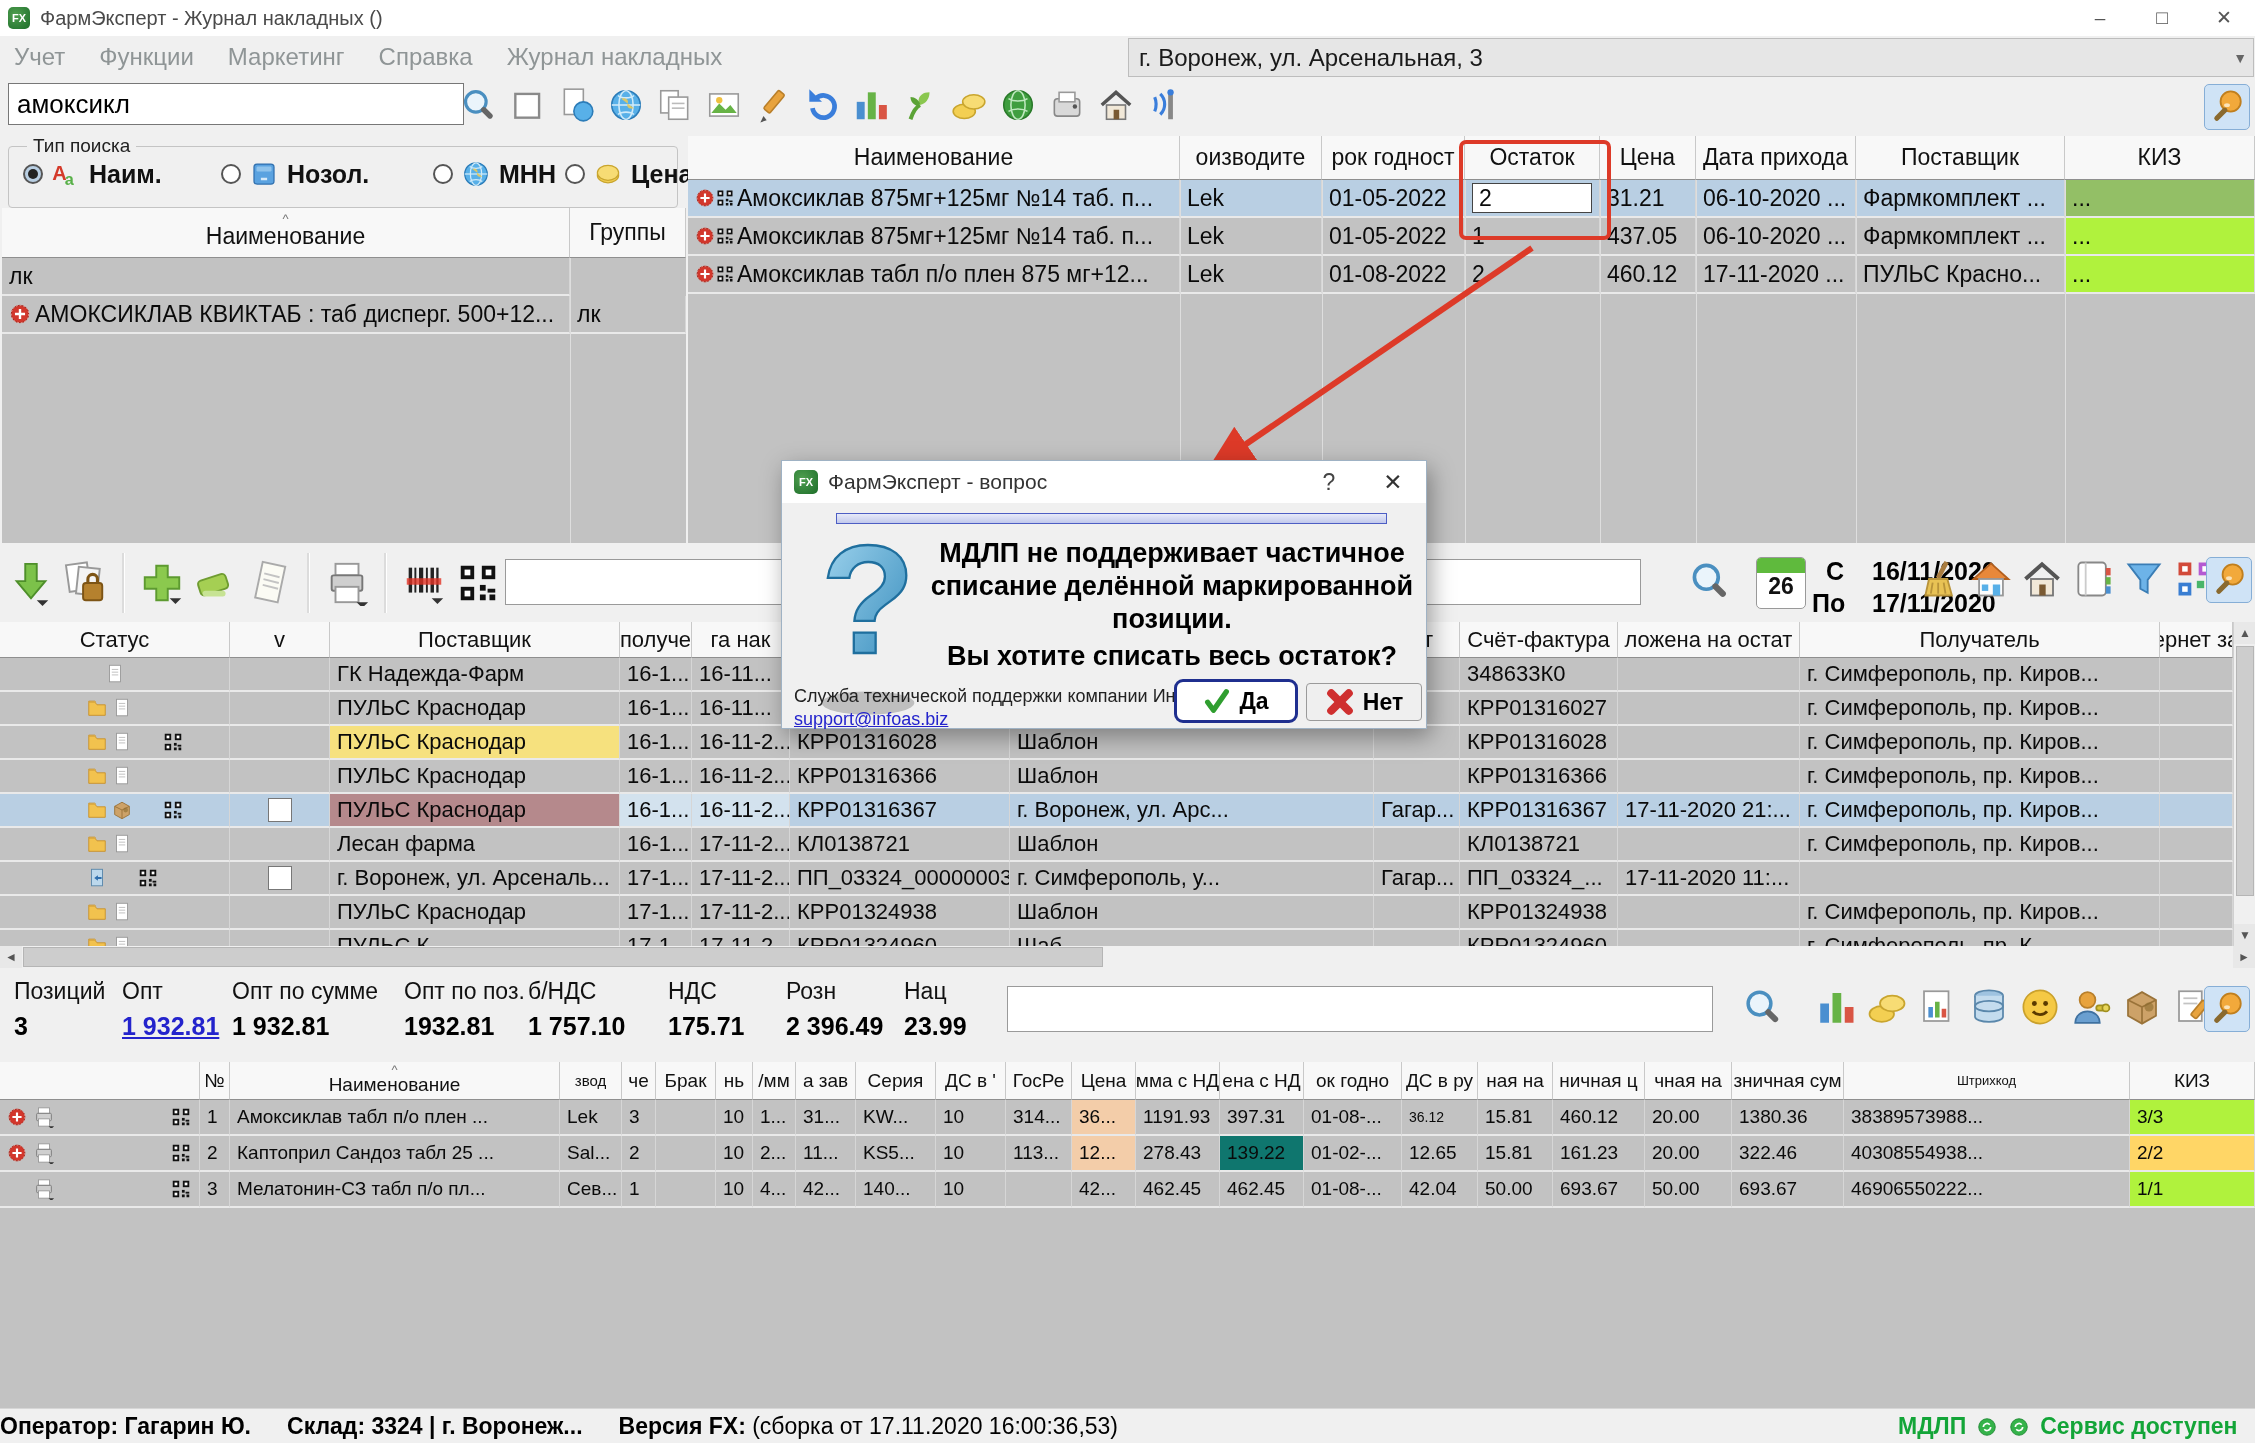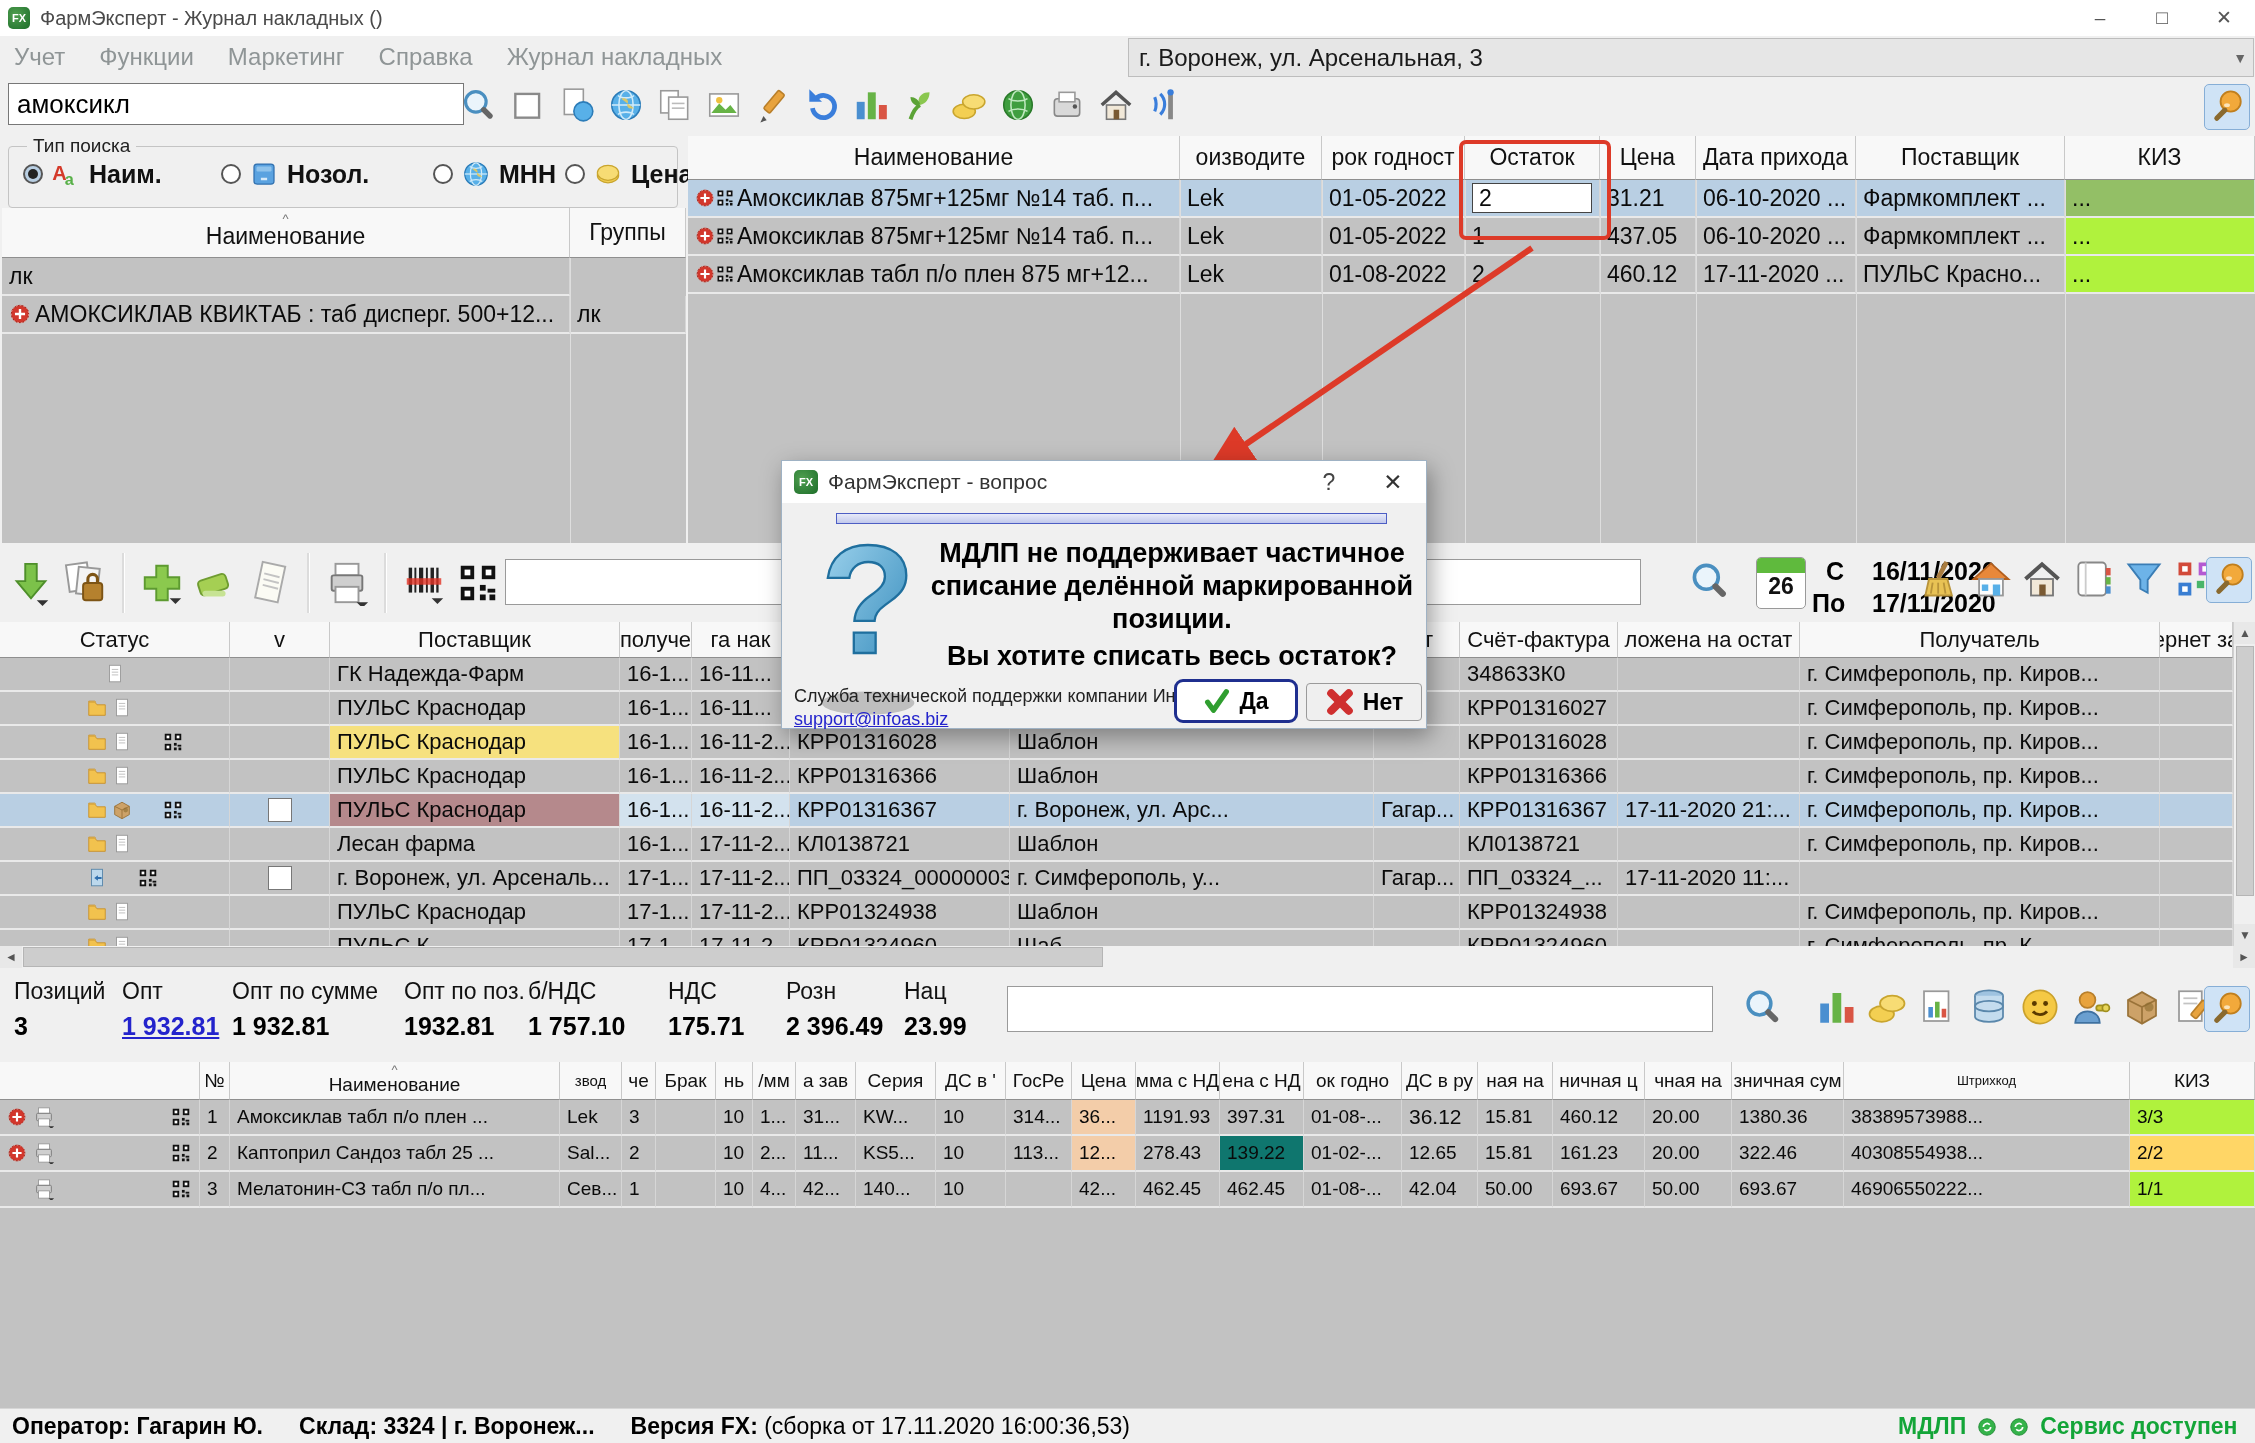--- a/index.html
+++ b/index.html
@@ -79,21 +79,21 @@
   
   #totals{left:0;top:968px;width:2255px;height:94px;background:#f0f0f0;}
   .tot-l{position:absolute;top:10px;font-size:23px;color:#111;}
   .tot-v{position:absolute;top:44px;font-size:25px;font-weight:bold;color:#000;}
   .tot-v.link{color:#2323cc;text-decoration:underline;}
   #tot-input{position:absolute;left:1007px;top:18px;width:700px;height:42px;background:#fff;border:1px solid #9a9a9a;font-family:inherit;font-size:24px;}
   #tot-icons{position:absolute;left:1815px;top:18px;display:flex;gap:9px;}
   
   #statusbar{left:0;top:1408px;width:2255px;height:35px;background:#f0f0f0;border-top:1px solid #d6d6d6;
     display:flex;align-items:center;font-size:23px;font-weight:bold;color:#000;}
-  #statusbar .grp{margin-left:12px;white-space:nowrap;}
+  #statusbar .grp{white-space:nowrap;}
   #sb-right{position:absolute;left:1898px;display:flex;align-items:center;gap:10px;white-space:nowrap;overflow:hidden;width:357px;}
   .green-t{color:#13a538;}
   
   #dialog{left:781px;top:460px;width:644px;height:267px;background:#f0f0f0;border:1px solid #9fb2c4;
     box-shadow:4px 8px 22px rgba(0,0,0,.35);z-index:100;}
   #dlg-title{height:42px;background:#fff;display:flex;align-items:center;}
   #dlg-title .tt{font-size:21px;color:#333;margin-left:10px;}
   .fxico{width:24px;height:24px;border-radius:5px;background:radial-gradient(circle at 35% 35%,#4f9e4f,#1d6e2a);
     color:#fff;font-size:11px;font-weight:bold;display:flex;align-items:center;justify-content:center;margin-left:12px;flex:0 0 auto;}
   #dlg-help{position:absolute;left:532px;top:8px;font-size:23px;color:#444;width:30px;text-align:center;}
@@ -1117,21 +1117,21 @@
       <div class="c" style="font-size: 19px;">10</div>
       <div class="c" style="font-size: 19px;">1...</div>
       <div class="c" style="font-size: 19px;">31...</div>
       <div class="c" style="font-size: 19px;">KW...</div>
       <div class="c" style="font-size: 19px;">10</div>
       <div class="c" style="font-size: 19px;">314...</div>
       <div class="c bg-peach" style="font-size: 19px;">36...</div>
       <div class="c" style="font-size: 19px;">1191.93</div>
       <div class="c" style="font-size: 19px;">397.31</div>
       <div class="c" style="font-size: 19px;">01-08-...</div>
-      <div class="c" style="font-size: 21px;">36.12</div>
+      <div class="c" style="font-size: 14px;">36.12</div>
       <div class="c" style="font-size: 19px;">15.81</div>
       <div class="c" style="font-size: 19px;">460.12</div>
       <div class="c" style="font-size: 19px;">20.00</div>
       <div class="c" style="font-size: 19px;">1380.36</div>
       <div class="c" style="font-size: 19px;">38389573988...</div>
       <div class="c kiz-g" style="font-size: 19px;">3/3</div>
     </div>
     <div class="row" style="grid-template-columns: 200px 30px 330px 62px 34px 60px 37px 43px 60px 80px 70px 66px 64px 84px 84px 98px 76px 75px 92px 87px 112px 286px 125px; height: 36px;">
       <div class="c" style="font-size: 19px; gap: 6px;">
         <span class="ico" style="width: 20px; height: 20px;">

